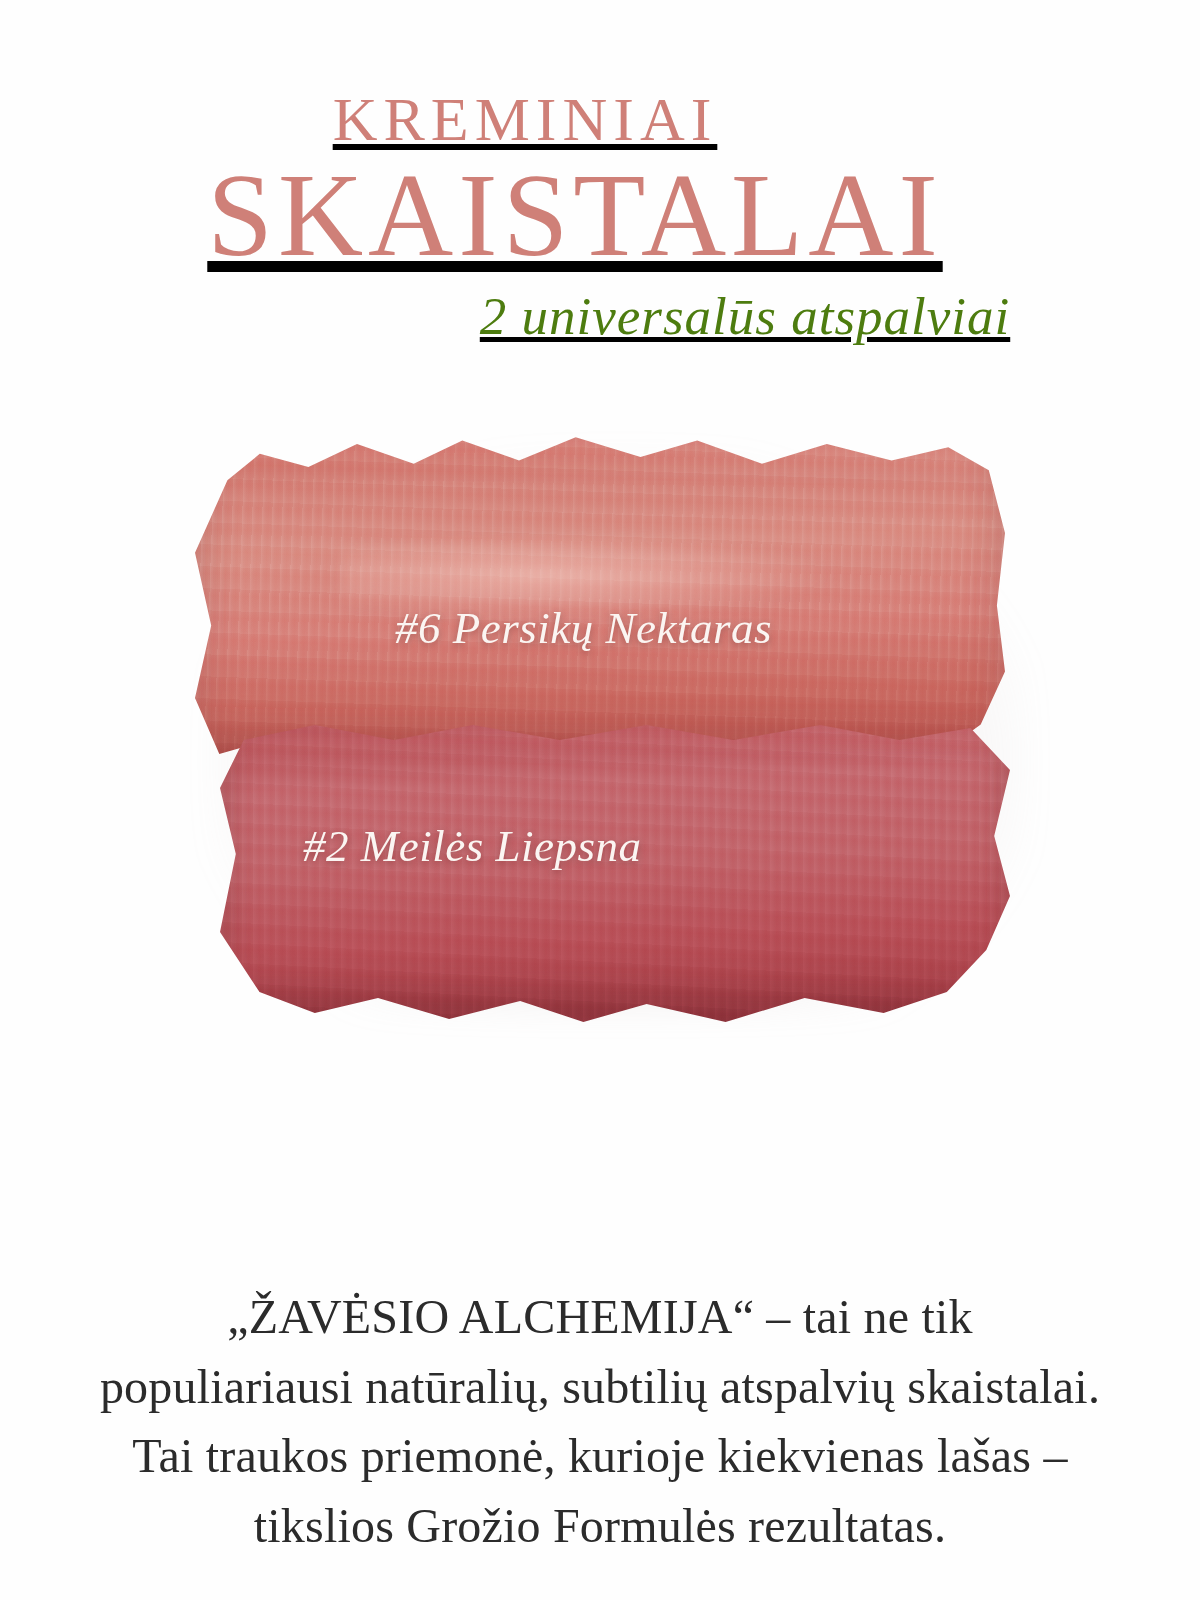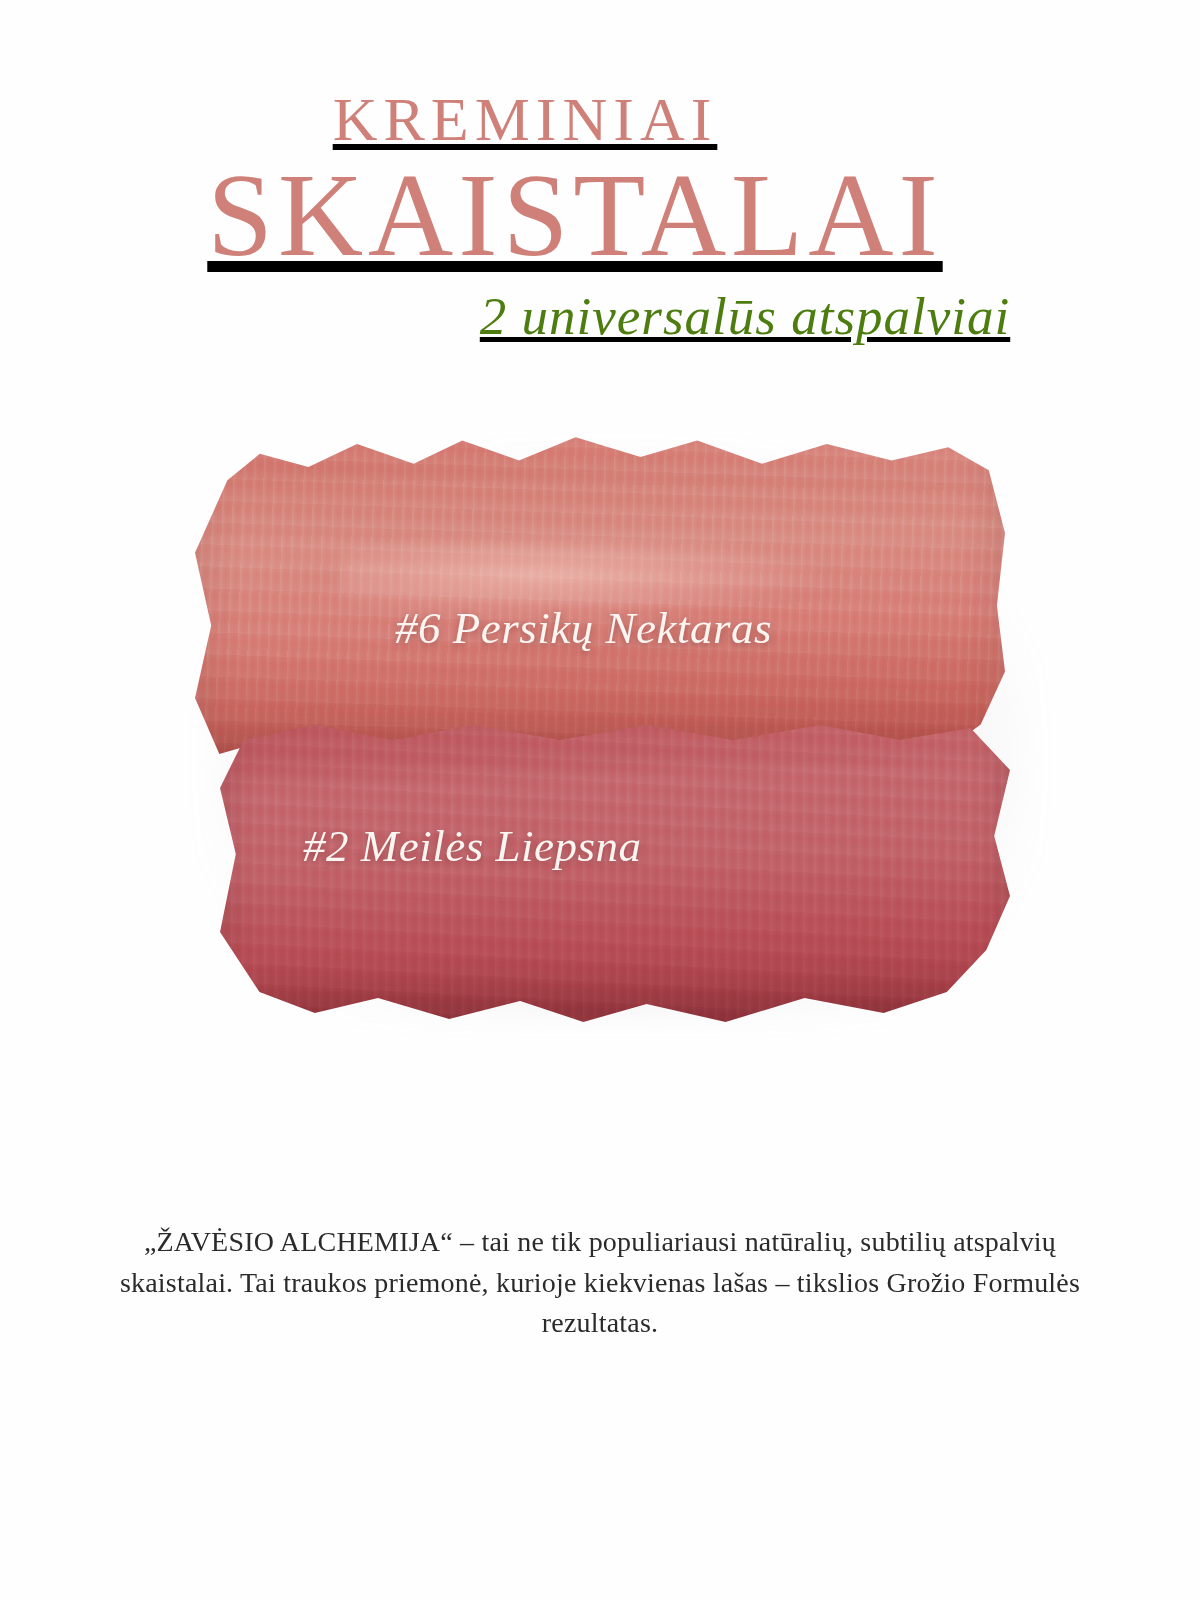--- a/index.html
+++ b/index.html
@@ -154,26 +154,26 @@
     letter-spacing: 0.5px;
     text-shadow: 0 2px 6px rgba(110,50,50,0.45);
     white-space: nowrap;
   }
   .shade-label-1 { left: 255px; top: 190px; }
   .shade-label-2 { left: 163px; top: 400px; margin-top: 8px; }
 
   
   .description {
     position: absolute;
-    top: 1222px;
+    top: 1282px;
     left: 95px;
     width: 1010px;
     text-align: center;
     font-family: "Liberation Serif", serif;
-    font-size: 28px;
+    font-size: 48px;
     line-height: 1.45;
     color: #2b2b2b;
     letter-spacing: 0.2px;
   }
 </style>
 </head>
 <body>
 
 <div class="poster">
 

